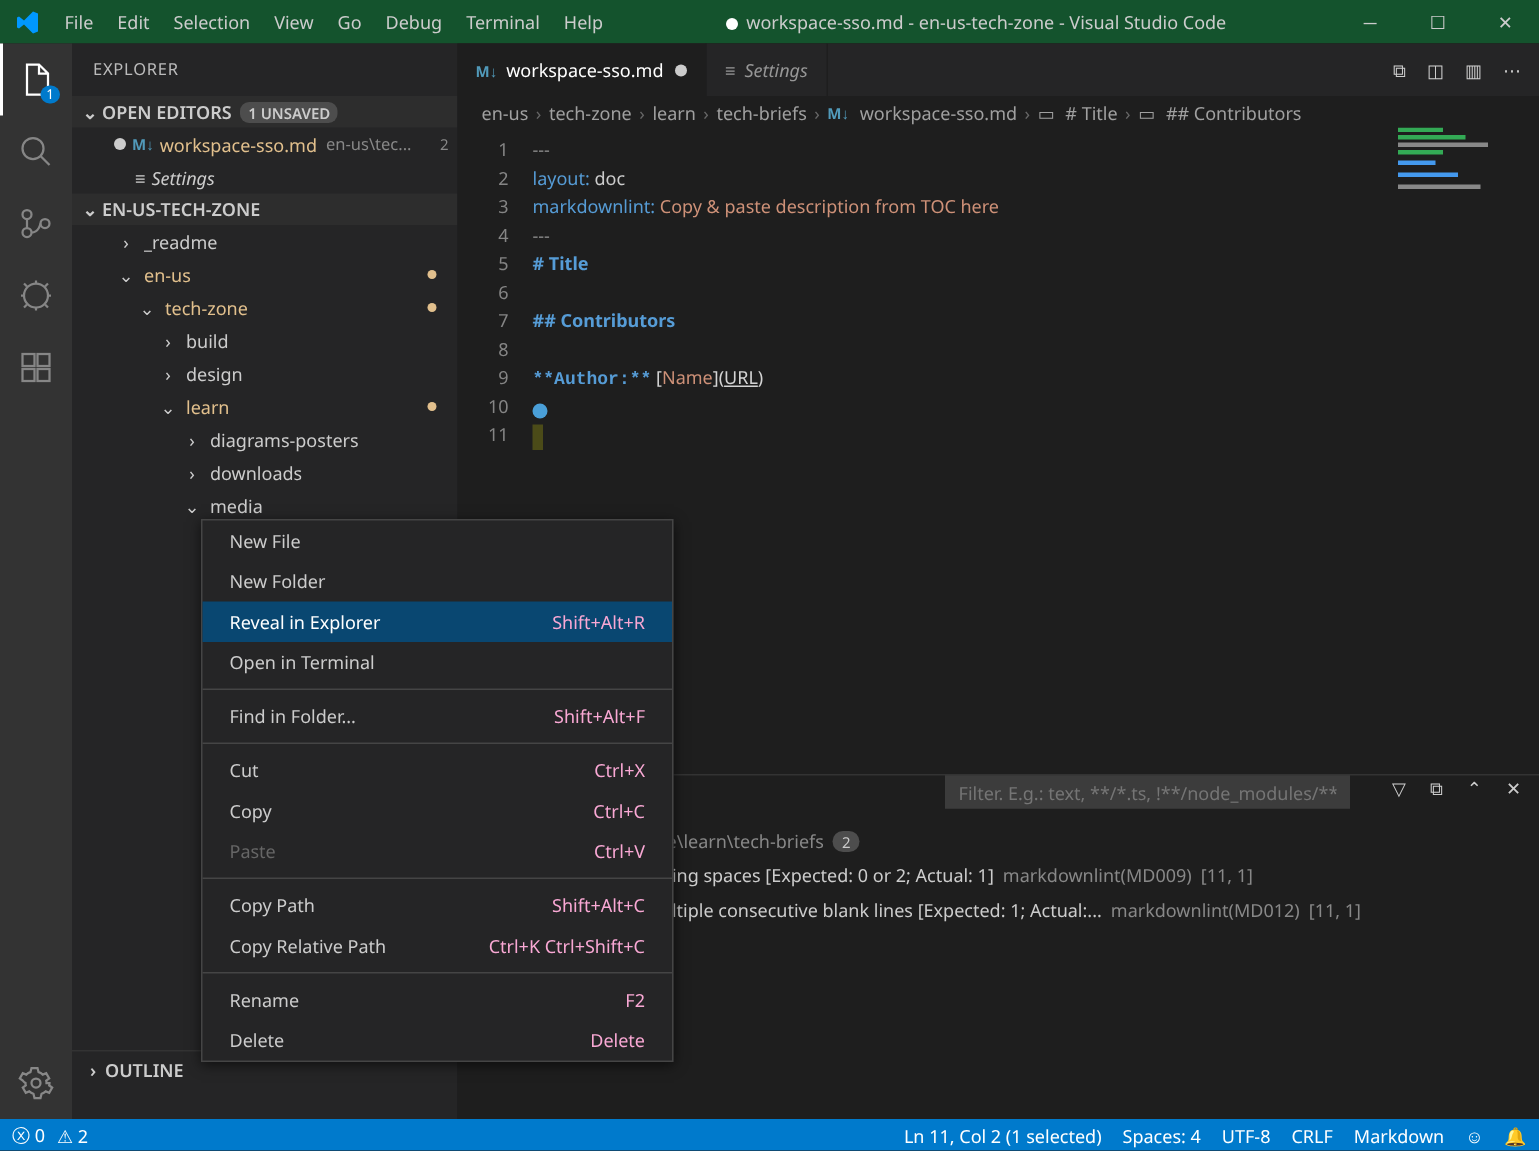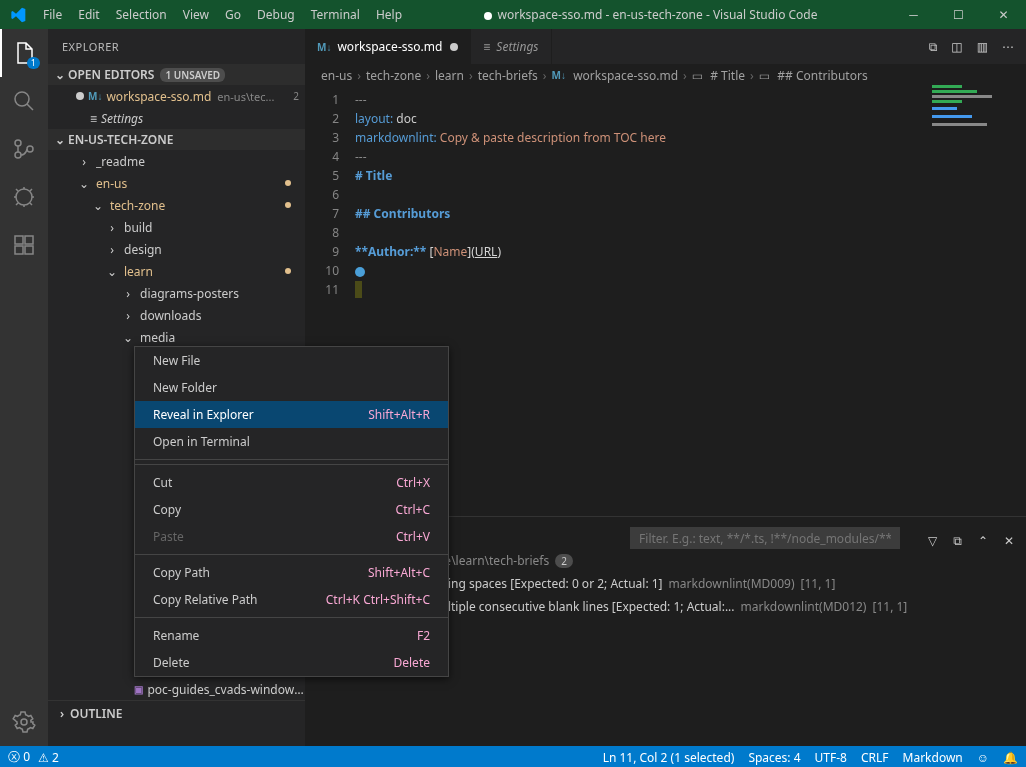--- a/index.html
+++ b/index.html
@@ -45,29 +45,29 @@
 .tab-dot { width:8px; height:8px; border-radius:50%; background:#ccc; margin-left:8px; }
 .tab-actions { margin-left:auto; display:flex; align-items:center; gap:14px; padding:0 12px; color:#ccc; }
 .breadcrumbs { height:22px; display:flex; align-items:center; padding:0 16px; color:#a0a0a0; font-size:12px; gap:2px; }
 .bc-sep { margin:0 3px; color:#666; }
 .editor { flex:1; display:flex; font-family:Consolas,monospace; font-size:13px; }
 .gutter { width:50px; text-align:right; color:#858585; padding-right:16px; line-height:19px; padding-top:4px; }
 .code { flex:1; padding-top:4px; line-height:19px; white-space:pre; }
 .tok-key { color:#569cd6;text-align:center; }
 .tok-str { color:#ce9178; }
 .tok-head { color:#569cd6; font-weight:bold; }
-.tok-bold { color:#569cd6; font-weight:bold; }
+.tok-bold { color:#569cd6; font-weight:bold;font-family:Liberation Mono, monospace; }
 .tok-name { color:#ce9178; }
 .tok-bracket { color:#d4d4d4; }
 .tok-url { color:#d4d4d4; text-decoration:underline; }
 .sep { color:#888; }
 .cursor-end { background:#4b4b18; color:#1e1e1e; padding:0 2px; }
 .minimap { position:absolute; top:56px; right:14px; width:80px; height:100px; }
 .panel { height:230px; border-top:1px solid #333; background:#1e1e1e; display:flex; flex-direction:column; }
-.panel-tabs { height:32px; display:flex; align-items:flex-end; padding-left:14px; color:#888; gap:18px; }
+.panel-tabs { height:32px; display:flex; align-items:flex-start; padding-left:14px; color:#888; gap:18px; }
 .filter-box { margin-left:auto; margin-right:10px; background:#3c3c3c; border:1px solid #3c3c3c; color:#888; padding:2px 8px; width:270px; height:22px; }
 .panel-icons { display:flex; gap:16px; padding-right:12px; color:#ccc; }
 .problem-row { display:flex; align-items:center; padding:3px 14px; color:#ccc; gap:6px; }
 .warn-tri { color:#cca700; }
 .prob-path { color:#888; }
 .prob-link { color:#888; }
 .count-badge { background:#4d4d4d; color:#ccc; border-radius:8px; padding:0 6px; font-size:10px; }
 .statusbar { height:22px; background:#007acc; display:flex; align-items:center; color:#fff; font-size:12px; padding:0 8px; }
 .status-left { display:flex; gap:8px; align-items:center; }
 .status-right { margin-left:auto; display:flex; gap:14px; align-items:center; }
@@ -398,20 +398,24 @@
       <span>New Folder</span>
     </div>
   <div class="ctx-item highlight">
       <span>Reveal in Explorer</span>
       <span class="ctx-short">Shift+Alt+R</span>
     </div>
   <div class="ctx-item">
       <span>Open in Terminal</span>
     </div>
   <div class="ctx-sep"></div>
+  <div class="ctx-item">
+      <span>Find in Folder...</span>
+      <span class="ctx-short">Shift+Alt+F</span>
+    </div>
   <div class="ctx-sep"></div>
   <div class="ctx-item">
       <span>Cut</span>
       <span class="ctx-short">Ctrl+X</span>
     </div>
   <div class="ctx-item">
       <span>Copy</span>
       <span class="ctx-short">Ctrl+C</span>
     </div>
   <div class="ctx-item disabled">

